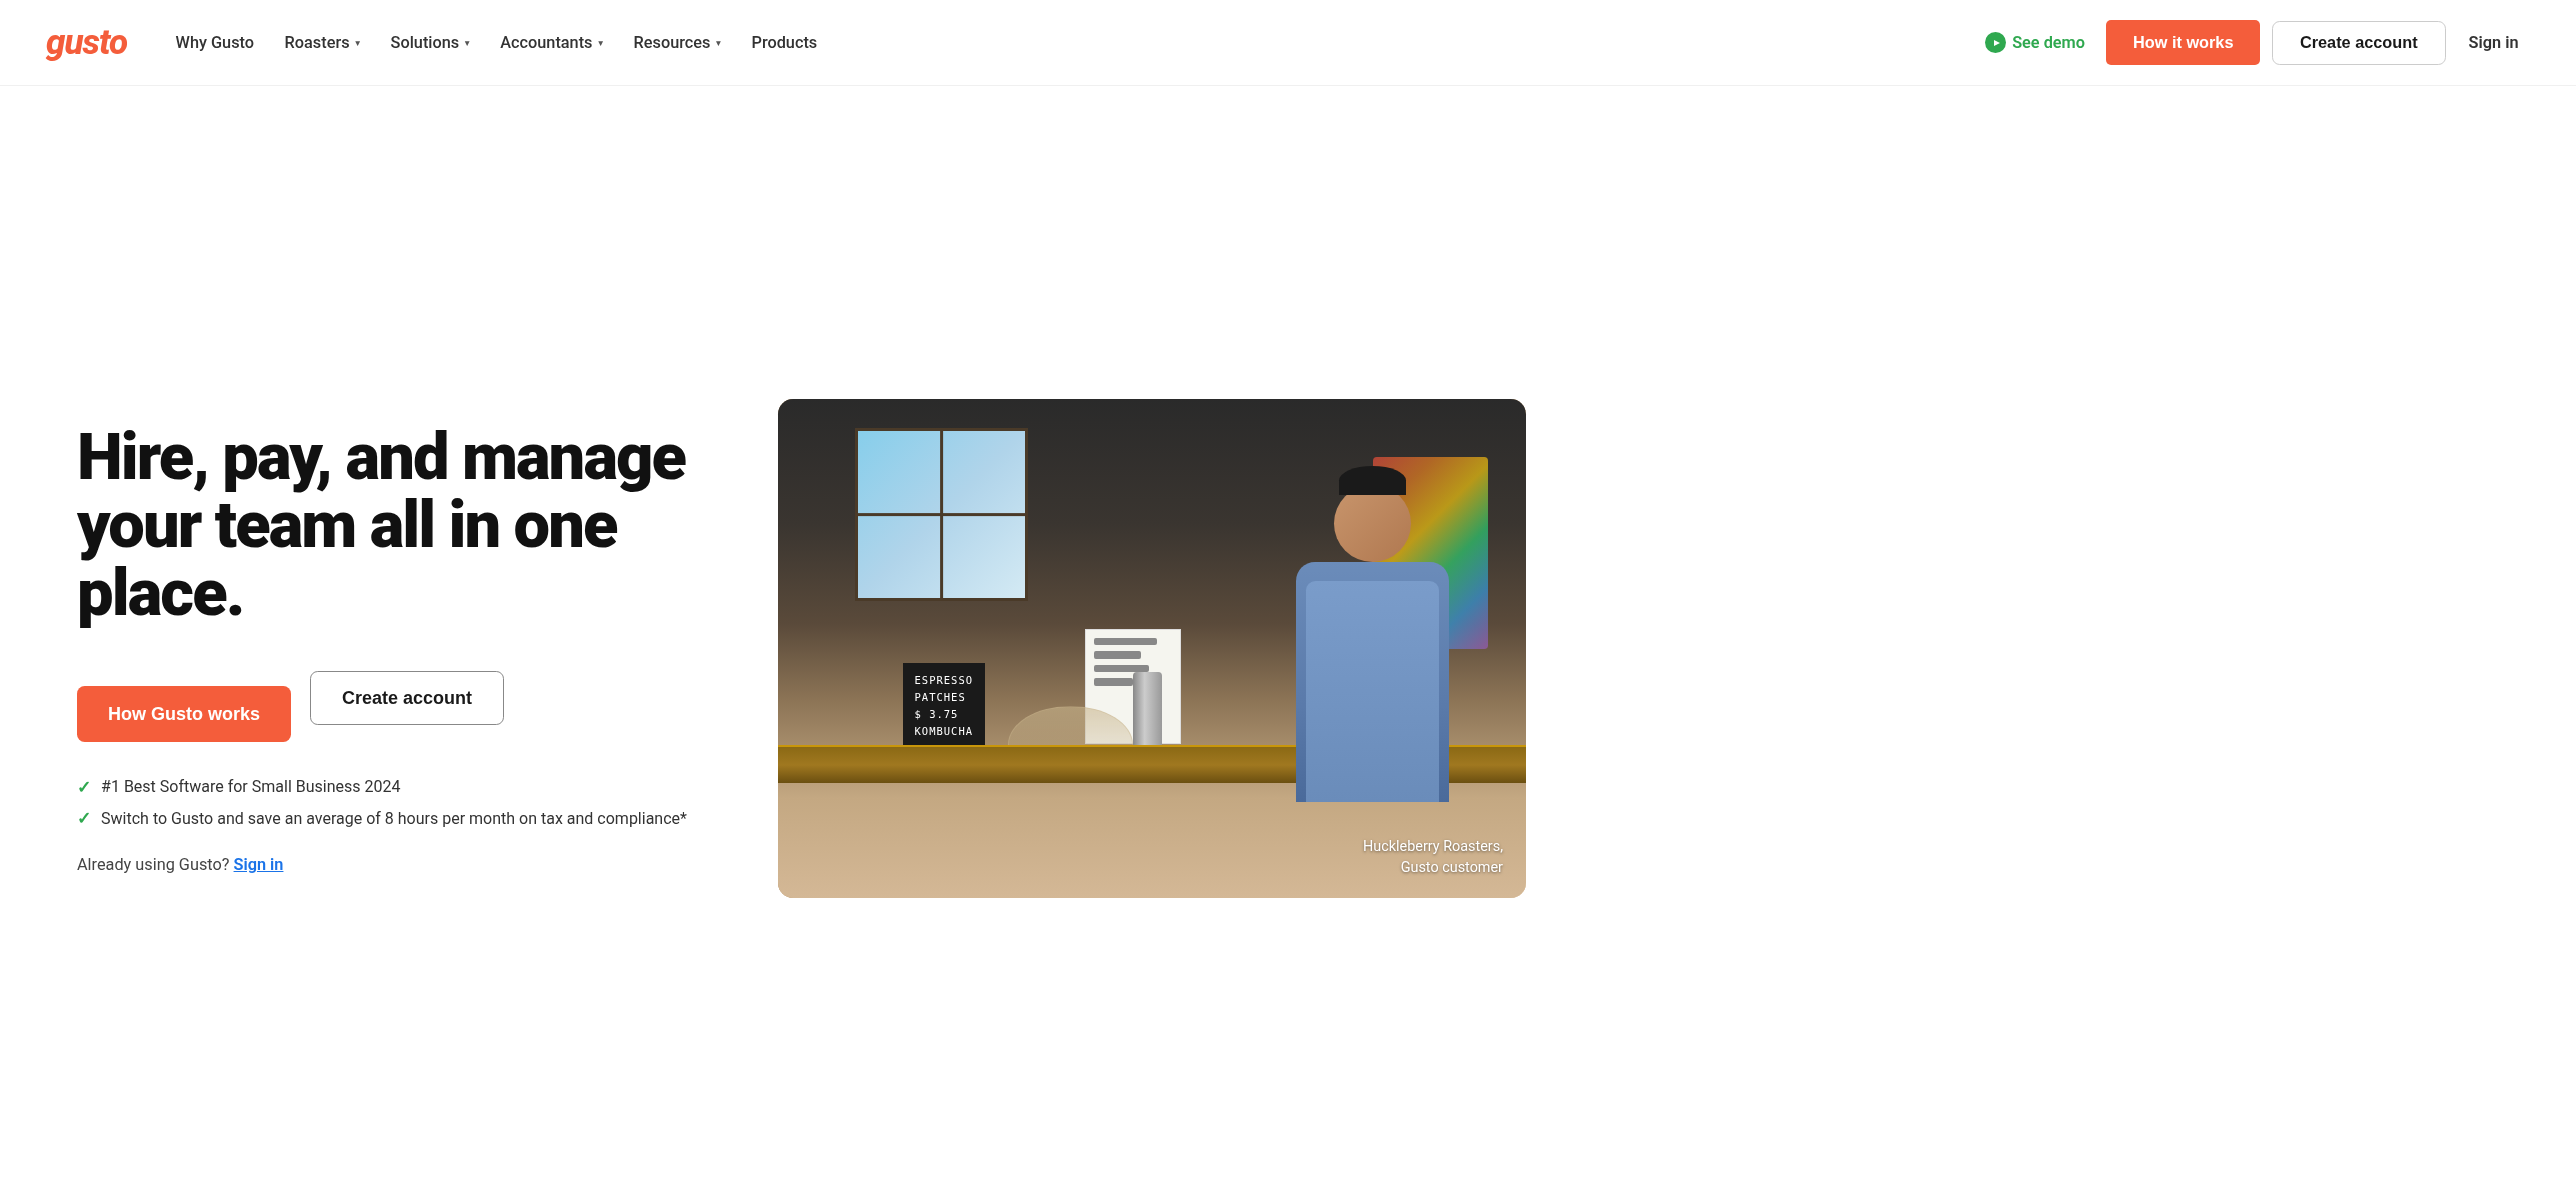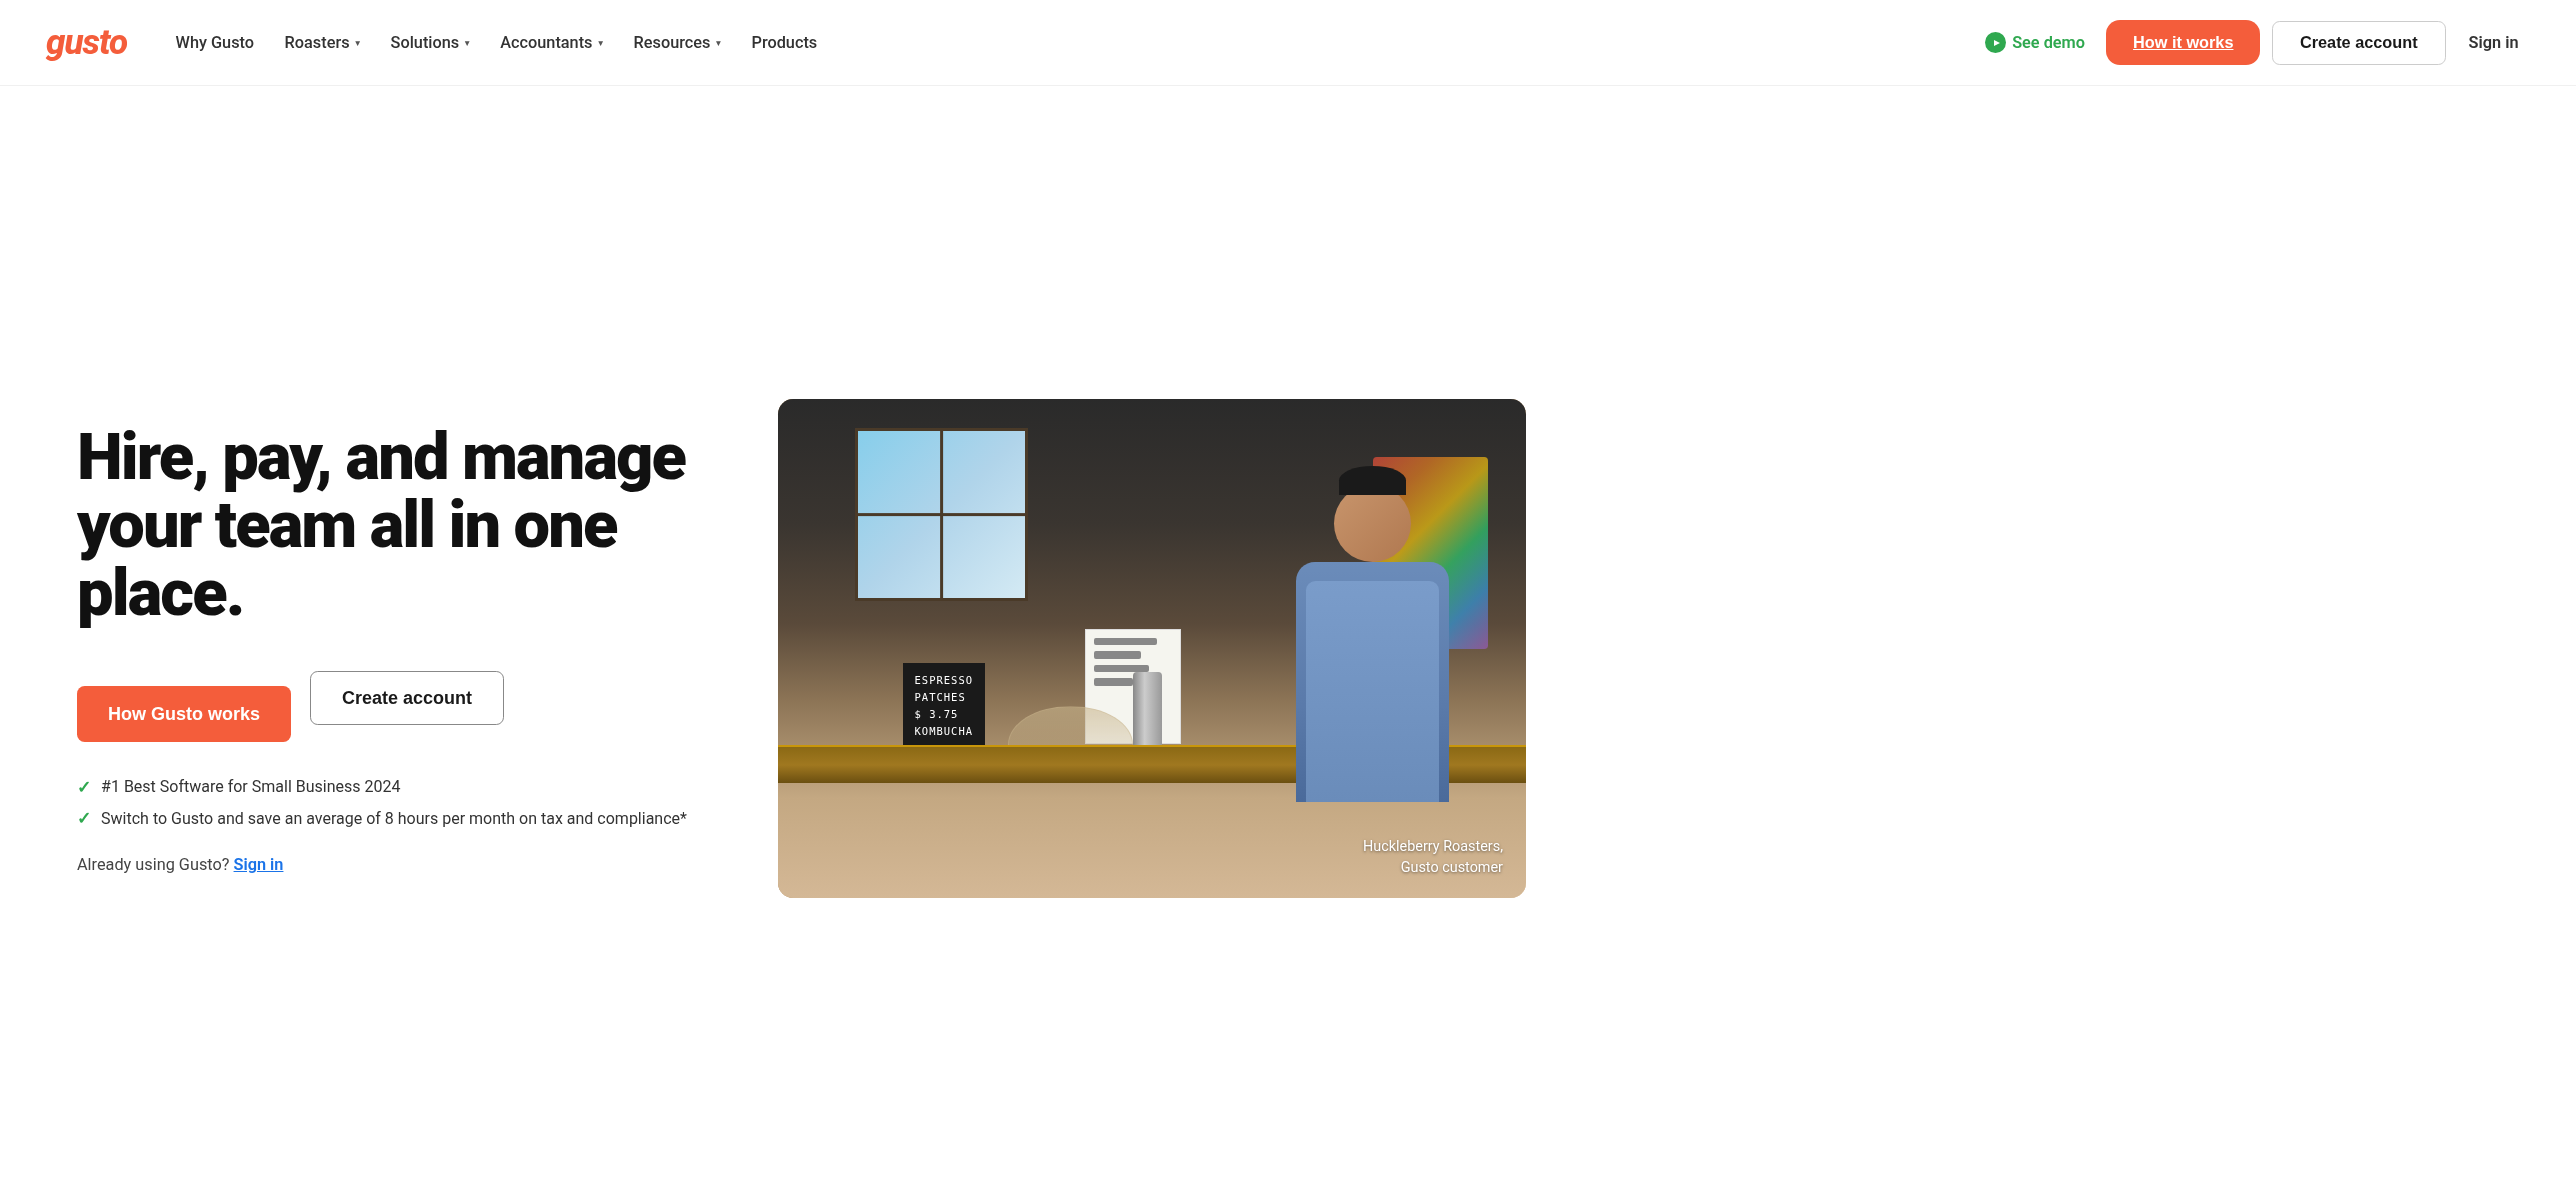--- a/index.html
+++ b/index.html
@@ -75,26 +75,25 @@
       content: '';
       border-left: 6.7px solid #fff;
       border-top: 3.8px solid transparent;
       border-bottom: 3.8px solid transparent;
       margin-left: 1.9px;
     }
     .btn-how-it-works {
       background: #f45d3b;
       color: #fff;
       border: none;
-      border-radius: 14px;
+      border-radius: 5px;
       padding: 13.4px 27px;
       font-size: 16.3px;
       font-weight: 700;
       cursor: pointer;
-      text-decoration: underline;
     }
     .btn-create-account {
       background: #fff;
       color: #1a1a1a;
       border: 1.9px solid #ccc;
       border-radius: 7.7px;
       padding: 11.5px 27px;
       font-size: 16.3px;
       font-weight: 700;
       cursor: pointer;

